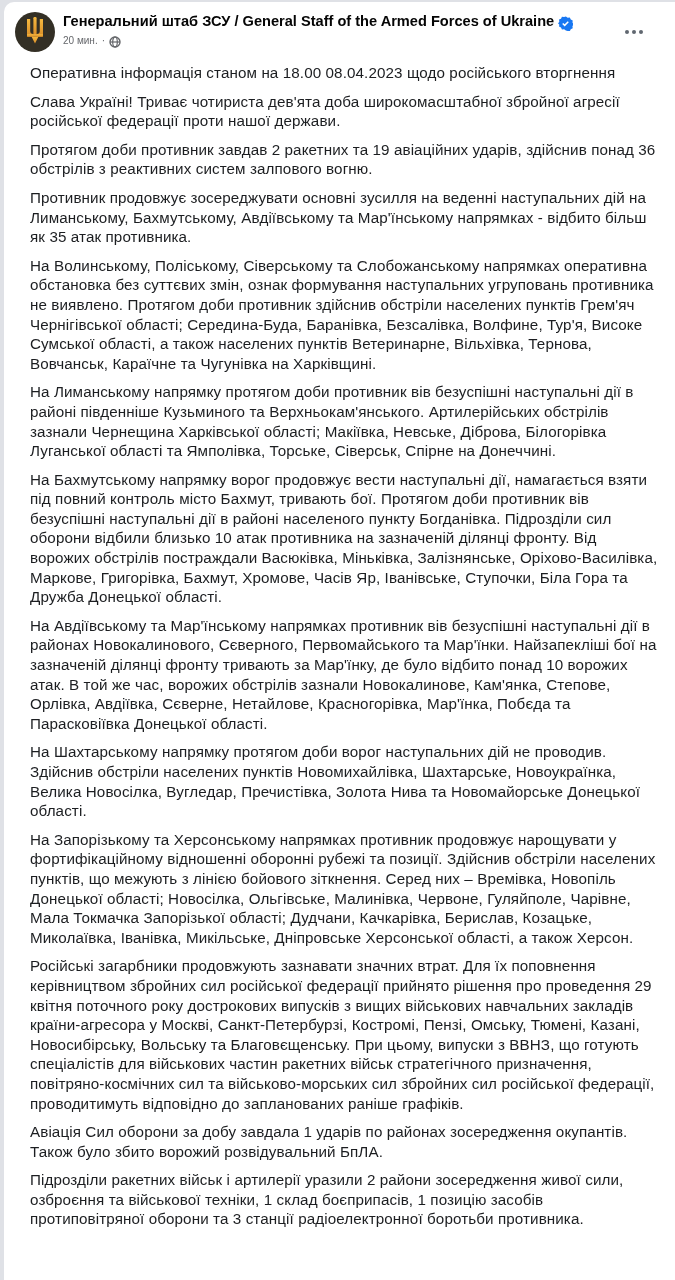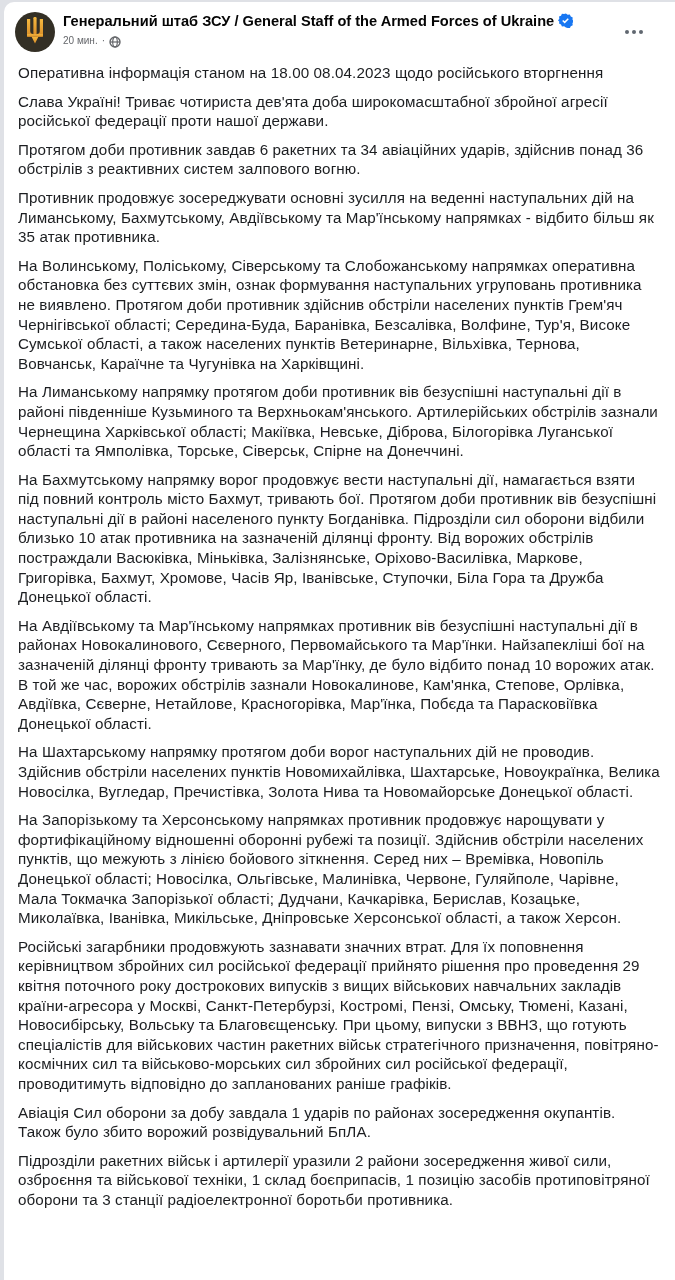--- a/index.html
+++ b/index.html
@@ -34,21 +34,21 @@
     background: #332f25;
     display: flex;
     align-items: center;
     justify-content: center;
     flex: 0 0 auto;
     cursor: pointer;
   }
   .header-text { margin-left: 8px; min-width: 0; }
   .author-line {
     display: flex;
-    align-items: flex-start;
+    align-items: flex-end;
     gap: 4px;
     flex-wrap: nowrap;
   }
   .author-name {
     font-size: 14.6px;
     font-weight: bold;
     color: #050505;
     line-height: 19px;
     cursor: pointer;
     white-space: nowrap;
@@ -77,21 +77,21 @@
   }
   .menu-button .dot {
     width: 4px;
     height: 4px;
     border-radius: 50%;
     background: #606770;
   }
   
   .post-body { padding: 1px 1px 0 3px; }
   .para {
-    margin: 0 0 9px 0;
+    margin: 0 0 9px 12px;
     font-size: 15.2px;
     line-height: 19.6px;
     color: #1c1e21;
     letter-spacing: 0.1px;
   }
   .para:first-child { margin-top: 2px; }
 </style>
 </head>
 <body>
 
@@ -145,21 +145,21 @@
       <span class="dot"></span>
         <span class="dot"></span>
         <span class="dot"></span>
     </div>
   </div>
 
   <div class="post-body">
 
   <p class="para">Оперативна інформація станом на 18.00 08.04.2023 щодо російського вторгнення</p>
       <p class="para">Слава Україні! Триває чотириста дев'ята доба широкомасштабної збройної агресії російської федерації проти нашої держави.</p>
-      <p class="para">Протягом доби противник завдав 6 ракетних та 34 авіаційних ударів, здійснив понад 36 обстрілів з реактивних систем залпового вогню.</p>
+      <p class="para">Протягом доби противник завдав 2 ракетних та 19 авіаційних ударів, здійснив понад 36 обстрілів з реактивних систем залпового вогню.</p>
       <p class="para">Противник продовжує зосереджувати основні зусилля на веденні наступальних дій на Лиманському, Бахмутському, Авдіївському та Мар'їнському напрямках -  відбито більш як 35 атак противника.</p>
       <p class="para">На Волинському, Поліському, Сіверському та Слобожанському напрямках оперативна обстановка без суттєвих змін, ознак формування наступальних угруповань противника не виявлено. Протягом доби противник здійснив обстріли населених пунктів Грем'яч Чернігівської області; Середина-Буда, Баранівка, Безсалівка, Волфине, Тур'я, Високе Сумської області, а також населених пунктів Ветеринарне, Вільхівка, Тернова, Вовчанськ, Караїчне та Чугунівка на Харківщині.</p>
       <p class="para">На Лиманському напрямку протягом доби противник вів безуспішні наступальні дії в районі південніше Кузьминого та Верхньокам'янського. Артилерійських обстрілів зазнали Чернещина Харківської області; Макіївка, Невське, Діброва, Білогорівка Луганської області та Ямполівка, Торське, Сіверськ, Спірне на Донеччині.</p>
       <p class="para">На Бахмутському напрямку ворог продовжує вести наступальні дії, намагається взяти під повний контроль місто Бахмут, тривають бої. Протягом доби противник вів безуспішні наступальні дії в районі населеного пункту Богданівка.  Підрозділи сил оборони відбили близько 10 атак противника на зазначеній ділянці фронту.  Від ворожих обстрілів постраждали Васюківка, Міньківка, Залізнянське, Оріхово-Василівка, Маркове, Григорівка, Бахмут, Хромове, Часів Яр, Іванівське, Ступочки, Біла Гора та Дружба Донецької області.</p>
       <p class="para">На Авдіївському та Мар'їнському напрямках противник вів безуспішні наступальні дії в районах Новокалинового, Сєверного, Первомайського та Мар'їнки. Найзапекліші бої на зазначеній ділянці фронту тривають за Мар'їнку, де було відбито понад 10 ворожих атак. В той же час, ворожих обстрілів зазнали Новокалинове, Кам'янка, Степове, Орлівка, Авдіївка, Сєверне, Нетайлове, Красногорівка, Мар'їнка, Побєда та Парасковіївка Донецької області.</p>
       <p class="para">На Шахтарському напрямку протягом доби ворог наступальних дій не проводив. Здійснив обстріли населених пунктів Новомихайлівка, Шахтарське, Новоукраїнка, Велика Новосілка, Вугледар, Пречистівка, Золота Нива та Новомайорське Донецької області.</p>
       <p class="para">На Запорізькому та Херсонському напрямках противник продовжує нарощувати у фортифікаційному відношенні оборонні рубежі та позиції.  Здійснив обстріли населених пунктів, що межують з лінією бойового зіткнення. Серед них – Времівка, Новопіль Донецької області; Новосілка, Ольгівське, Малинівка, Червоне, Гуляйполе, Чарівне, Мала Токмачка Запорізької області; Дудчани, Качкарівка, Берислав, Козацьке, Миколаївка, Іванівка, Микільське, Дніпровське Херсонської області, а також Херсон.</p>
       <p class="para">Російські загарбники продовжують зазнавати значних втрат. Для їх поповнення керівництвом збройних сил російської федерації прийнято рішення про проведення 29 квітня поточного року дострокових випусків з вищих військових навчальних закладів країни-агресора у Москві, Санкт-Петербурзі, Костромі, Пензі, Омську, Тюмені, Казані, Новосибірську, Вольську та Благовєщенську. При цьому, випуски з ВВНЗ, що готують спеціалістів для військових частин ракетних військ стратегічного призначення, повітряно-космічних сил та військово-морських сил збройних сил російської федерації, проводитимуть відповідно до запланованих раніше графіків.</p>
       <p class="para">Авіація Сил оборони за добу завдала 1 ударів по районах зосередження окупантів. Також було збито ворожий розвідувальний БпЛА.</p>
       <p class="para">Підрозділи ракетних військ і артилерії уразили 2 райони зосередження живої сили, озброєння та військової техніки, 1 склад боєприпасів, 1 позицію засобів протиповітряної оборони та 3 станції радіоелектронної боротьби противника.</p>

